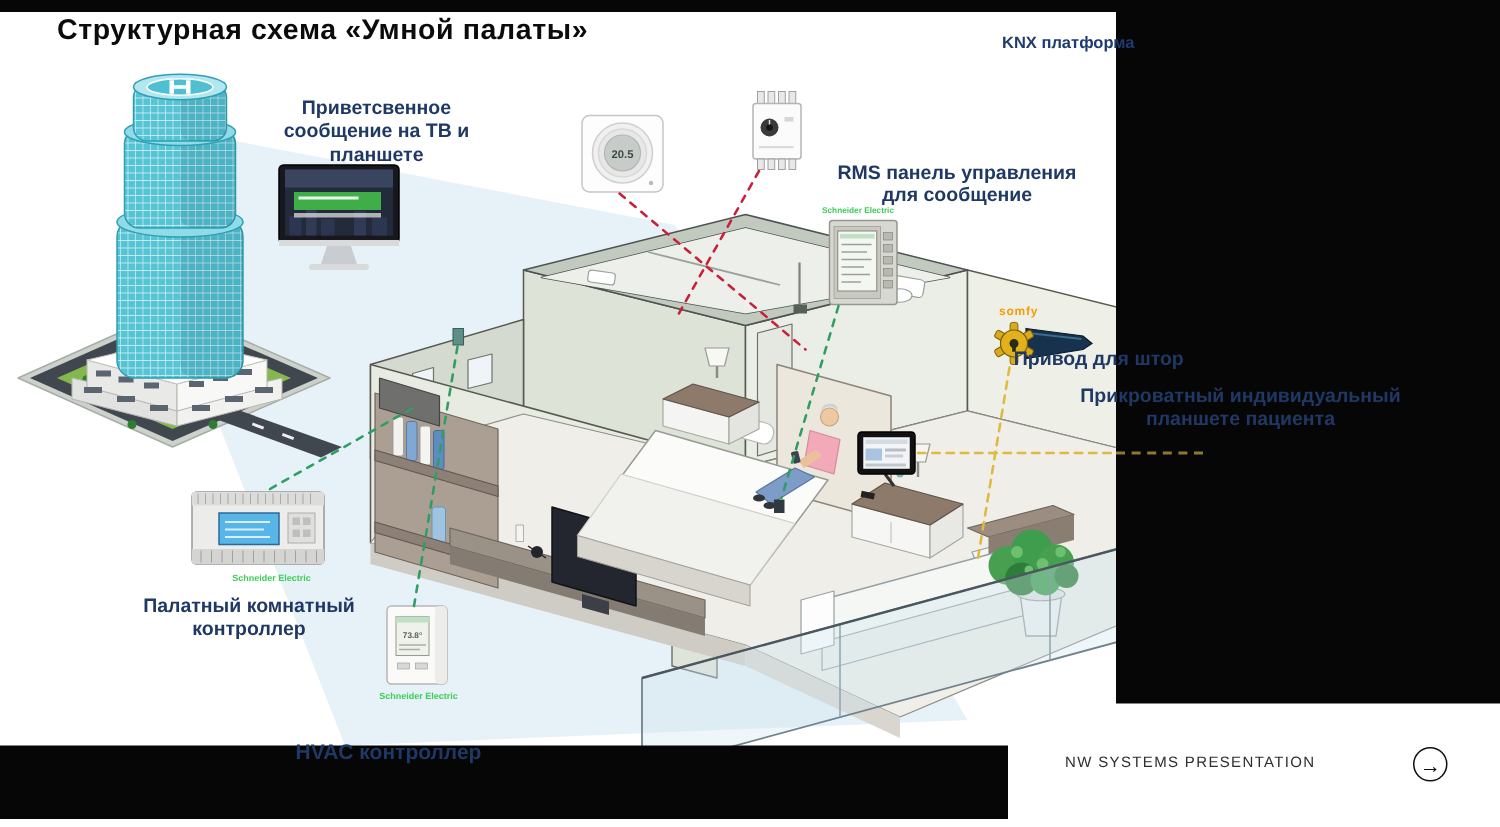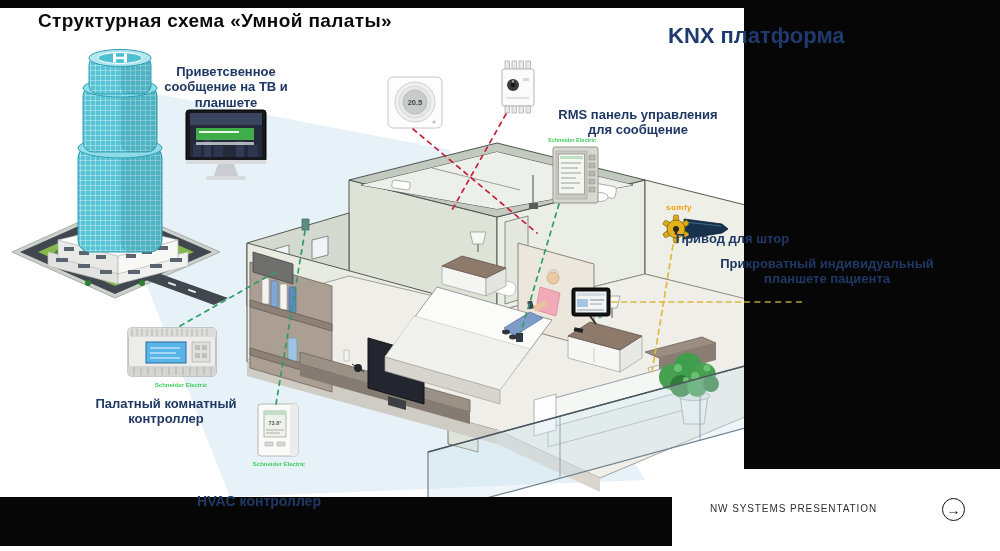--- a/index.html
+++ b/index.html
@@ -10,22 +10,22 @@
   #bar-top{left:0;top:0;width:744px;height:8px;}
   #bar-right{left:744px;top:0;width:256px;height:469px;}
   #bar-bottom{left:0;top:497px;width:672px;height:49px;}
   .overlay{position:absolute;z-index:3;}
   #y2-overlay{left:744px;top:301px;width:58px;height:0;border-top:2px dashed #8a7a2e;}
   .lbl{position:absolute;z-index:4;color:#1f3864;font-weight:bold;font-size:13px;
        line-height:1.18;text-align:center;}
   #title{position:absolute;z-index:4;left:38px;top:10px;color:#0b0b0b;font-weight:bold;
          font-size:19px;letter-spacing:.4px;}
   #knx{position:absolute;z-index:4;left:668px;top:23px;color:#1e3a6e;font-weight:bold;
-       font-size:22px;}
-  #lbl-welcome{left:150px;top:64px;width:152px;}
+       font-size:11px;}
+  #lbl-welcome{left:175px;top:64px;width:152px;}
   #lbl-rms{left:545px;top:107px;width:186px;}
   #lbl-curtain{left:660px;top:183px;width:145px;margin-top:48px;}
   #lbl-tablet{left:712px;top:256px;width:230px;}
   #lbl-ward{left:85px;top:396px;width:162px;}
   #lbl-hvac{left:189px;top:493px;width:140px;font-size:14px;}
   #footer-text{position:absolute;z-index:4;left:710px;top:503px;font-size:10px;
                color:#2e2e2e;letter-spacing:.9px;}
   #footer-arrow{position:absolute;z-index:4;left:942px;top:498px;width:21px;height:21px;
                 border:1.6px solid #101010;border-radius:50%;color:#101010;
                 display:flex;align-items:center;justify-content:center;

